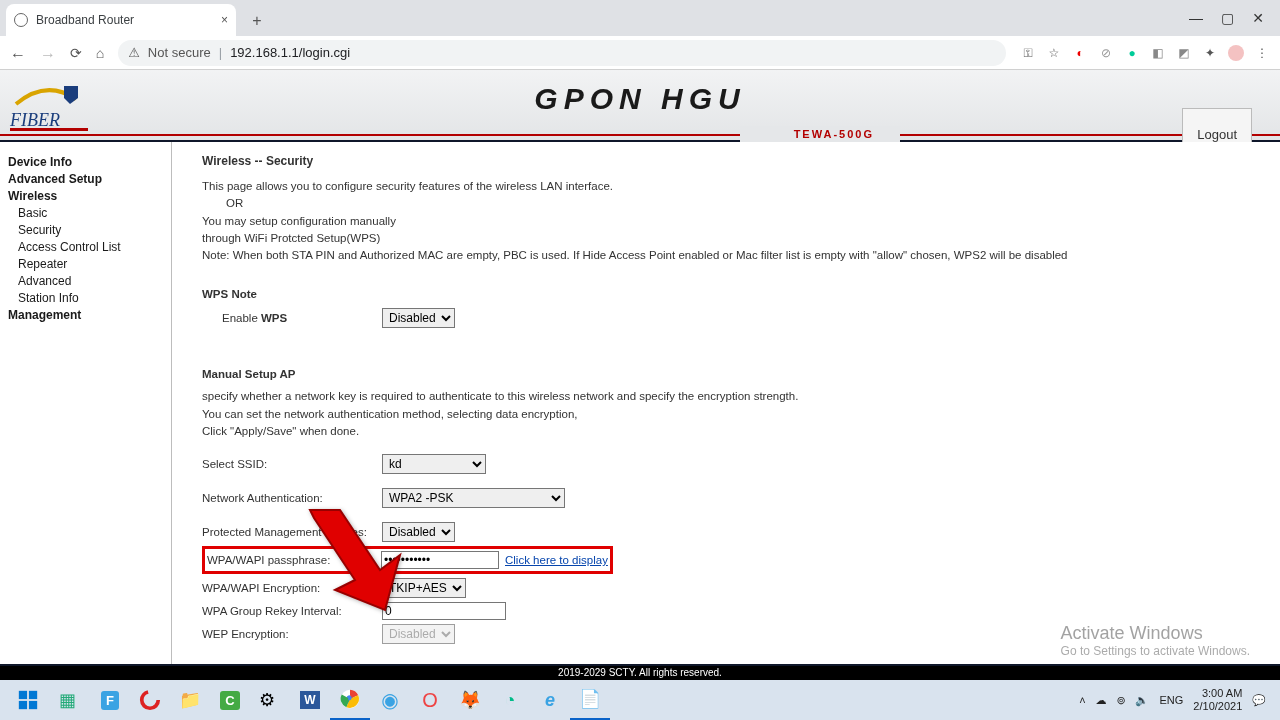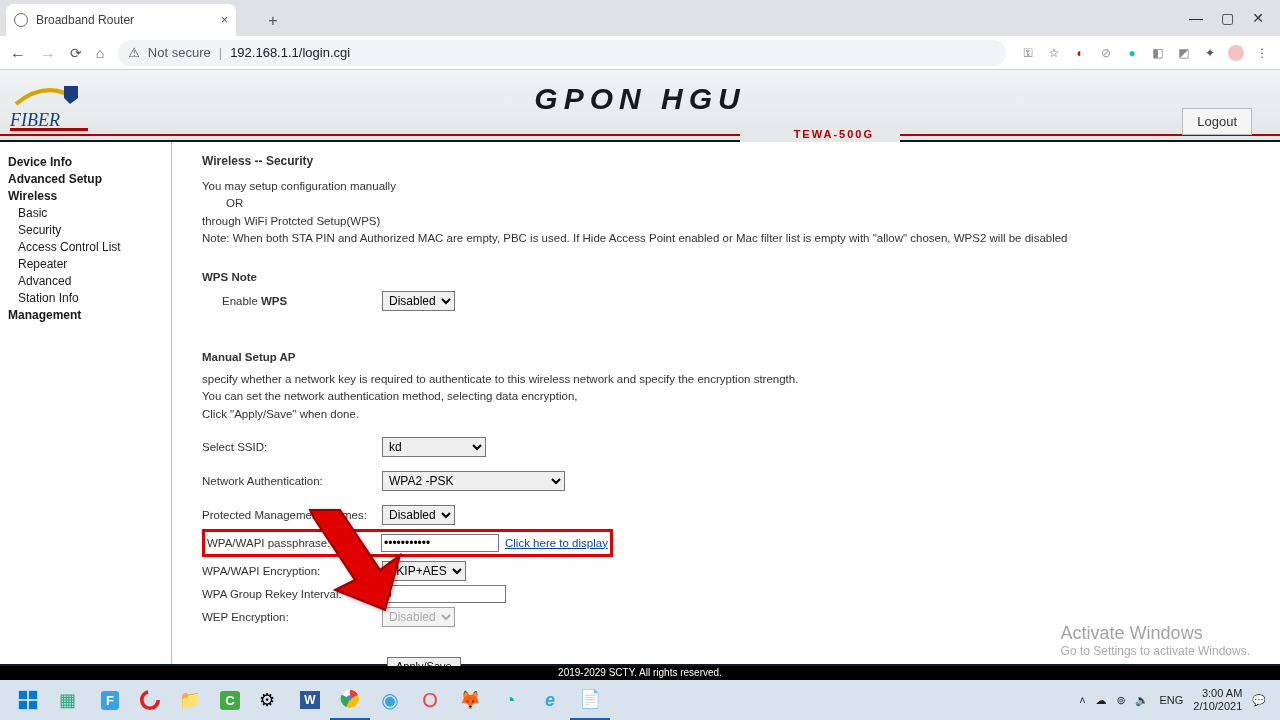--- a/index.html
+++ b/index.html
@@ -1,20 +1,20 @@
 <!DOCTYPE html>
 <html><head>
 <meta charset="utf-8">
 <style>
   * { box-sizing: border-box; }
   html, body { margin: 0; padding: 0; width: 1280px; height: 720px; font-family: Arial, sans-serif; overflow: hidden; }
 
   
   .chrome-top { background: #dfe1e5; width: 100%; }
-  .tabbar { display: flex; align-items: flex-end; height: 36px; padding-left: 6px; gap: 22px; }
+  .tabbar { display: flex; align-items: flex-end; height: 36px; padding-left: 6px; gap: 6px; }
   .tab { background: #fff; border-radius: 8px 8px 0 0; height: 32px; width: 230px; display: flex; align-items: center; font-size: 12px; color: #3c4043; padding: 0 8px; gap: 8px; margin-top: 4px; }
   .tab .globe-icon { width: 14px; height: 14px; border: 1px solid #666; border-radius: 50%; display: inline-block; position: relative; }
   .tab .close-x { margin-left: auto; font-size: 12px; color: #555; cursor: default; }
   .newtab { width: 18px; height: 18px; display: inline-flex; align-items: center; justify-content: center; font-size: 16px; color: #555; margin-left: 6px; margin-bottom: 6px; }
   .winctrl { margin-left: auto; display: flex; gap: 18px; align-items: center; padding-right: 16px; height: 36px; }
   .winctrl span { font-size: 14px; color: #333; font-family: "Segoe UI Symbol", sans-serif; }
 
   .toolbar { background: #fff; height: 34px; border-bottom: 1px solid #d0d0d0; display: flex; align-items: center; padding: 0 10px; gap: 14px; font-size: 14px; color: #555; }
   .toolbar .nav-icons { display: flex; gap: 14px; align-items: center; }
   .toolbar .arrow { font-size: 16px; }
@@ -25,21 +25,21 @@
 
   
   .page { position: absolute; top: 70px; left: 0; right: 0; bottom: 40px; background: #0f172a; }
 
   .banner { height: 70px; position: relative; background: linear-gradient(180deg,#f2f3f4 0%,#e3e5e7 100%); }
   .logo-fiber { position: absolute; left: 6px; top: 4px; width: 90px; height: 60px; }
   .hgu-title { position: absolute; left: 50%; transform: translateX(-50%); top: 12px; font-family: "Arial Black","Segoe UI",sans-serif; font-weight: 900; font-size: 30px; letter-spacing: 6px; color: #1a1a1a; font-style: italic; }
   .model-line { position: absolute; left: 0; right: 0; top: 64px; height: 2px; background: #b30000; }
   .model-line::after { content: ""; position: absolute; right: 380px; top: -8px; width: 160px; height: 16px; background: #e5e7e9; }
   .model-text { position: absolute; right: 400px; top: 58px; font-size: 11px; font-weight: bold; color: #b30000; letter-spacing: 2px; background: #e5e7e9; padding: 0 6px; }
-  .logout-box { position: absolute; right: 28px; top: 38px; border: 1px solid #bbb; background: #f5f5f5; padding: 5px 14px; font-size: 13px; color: #333; }
+  .logout-box { position: absolute; right: 28px; top: 38px; border: 1px solid #bbb; background: #f5f5f5; padding: 18px 14px; font-size: 13px; color: #333; }
 
   .content { position: absolute; top: 72px; left: 0; right: 0; bottom: 16px; background: #fff; display: flex; }
   .sidebar { width: 172px; border-right: 1px solid #bdbdbd; padding: 10px 8px; font-size: 12px; }
   .sidebar .top-item { display: block; font-weight: bold; color: #1a1a1a; text-decoration: none; margin: 3px 0; }
   .sidebar .sub-item { display: block; color: #1a1a1a; text-decoration: none; margin: 3px 0 3px 10px; }
 
   .main { flex: 1; padding: 12px 30px; font-size: 11.5px; color: #333; }
   .main h4 { font-size: 12px; margin: 0 0 10px 0; }
   .main .desc { line-height: 1.5; }
   .section-title { font-weight: bold; margin-top: 24px; margin-bottom: 8px; }
@@ -148,22 +148,23 @@
       <a class="sub-item">Access Control List</a>
       <a class="sub-item">Repeater</a>
       <a class="sub-item">Advanced</a>
       <a class="sub-item">Station Info</a>
       <a class="top-item">Management</a>
     </div>
 
     <div class="main">
       <h4>Wireless -- Security</h4>
       <div class="desc">
+        <div>This page allows you to configure security features of the wireless LAN interface.</div>
+        <div style="padding-left:24px">OR</div>
         <div>You may setup configuration manually</div>
-        <div style="padding-left:24px">OR</div>
         <div>through WiFi Protcted Setup(WPS)</div>
         <div>Note: When both STA PIN and Authorized MAC are empty, PBC is used. If Hide Access Point enabled or Mac filter list is empty with "allow" chosen, WPS2 will be disabled</div>
       </div>
 
       <div class="section-title">WPS Note</div>
       <div class="form-row">
         <span class="lbl" style="padding-left:20px">Enable <b>WPS</b></span>
         <select><option>Disabled</option></select>
       </div>
 

